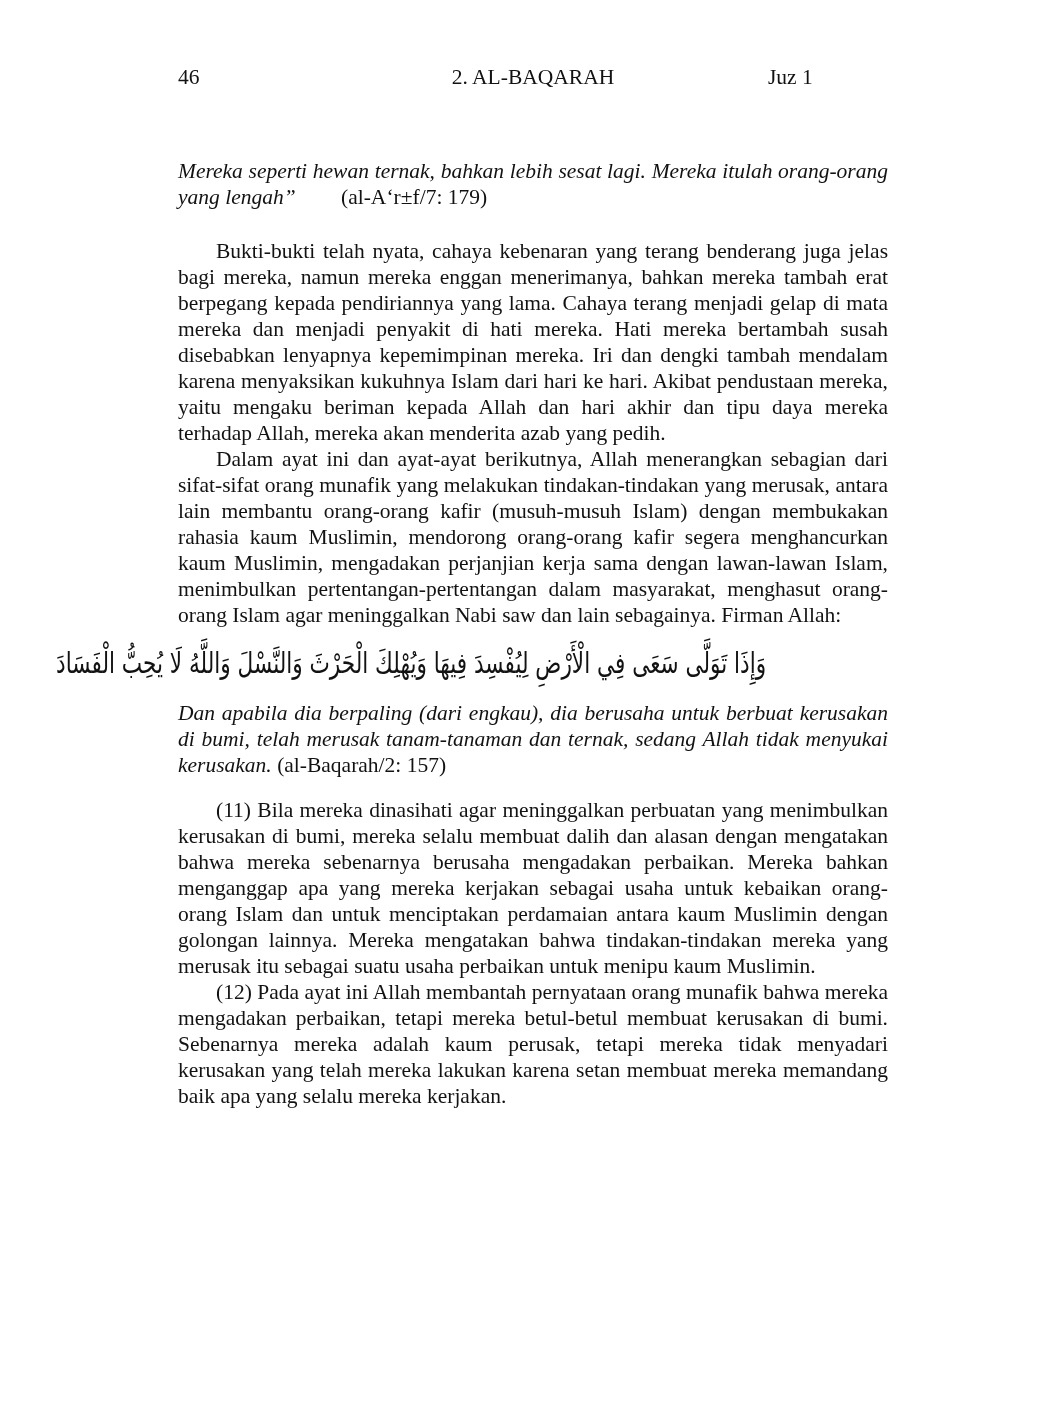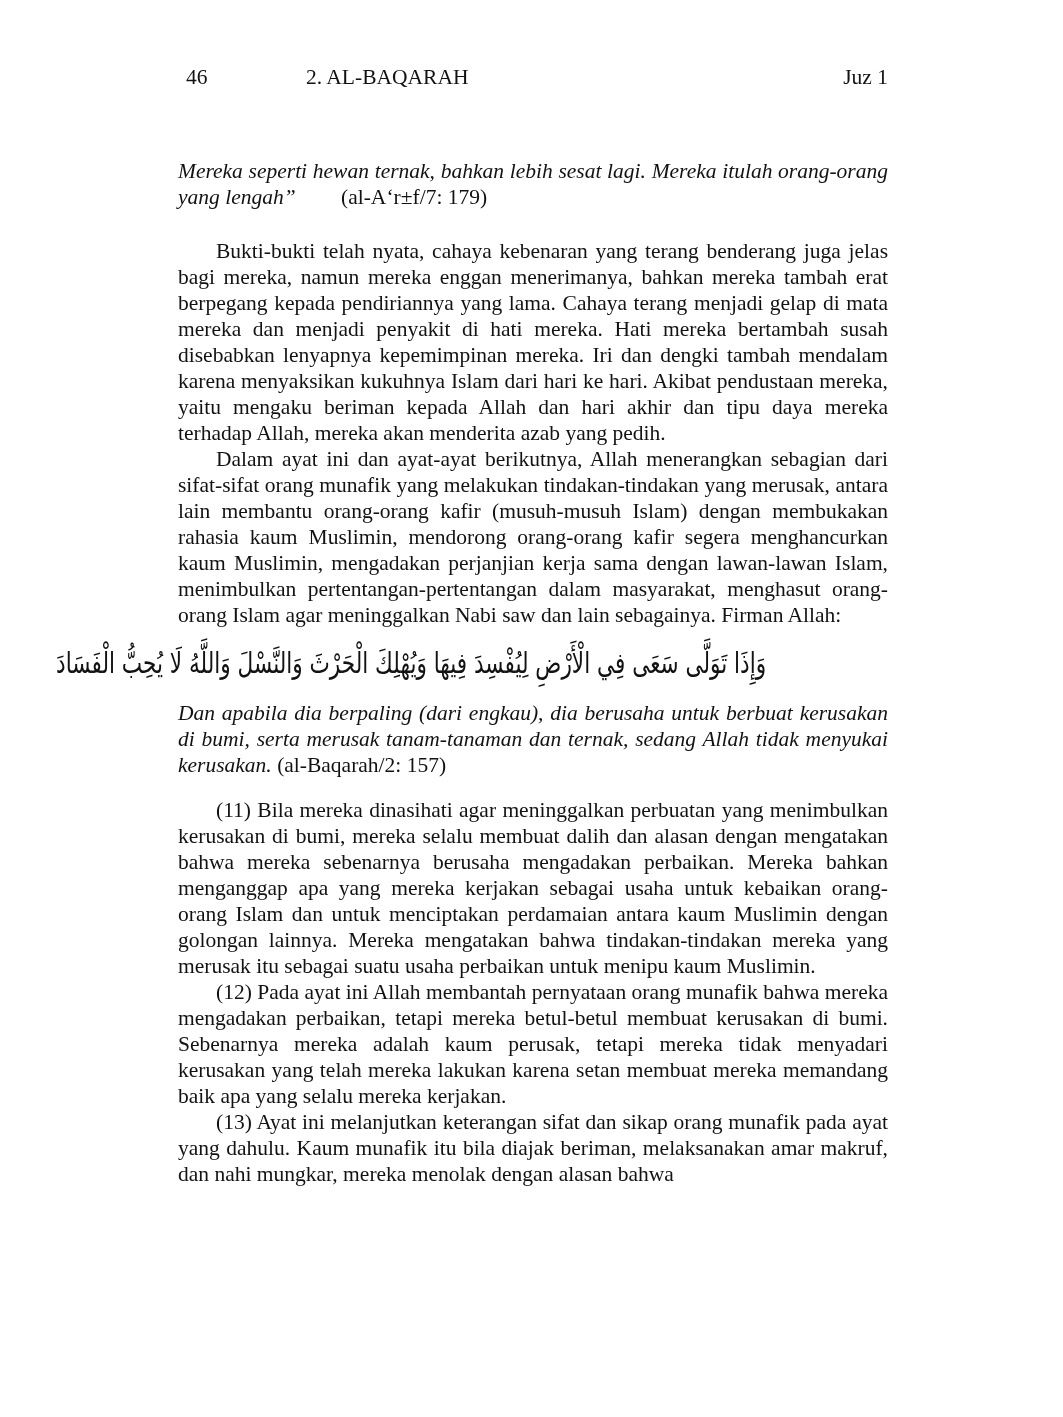--- a/index.html
+++ b/index.html
@@ -17,25 +17,24 @@
     position: relative;
   }
   
   .running-header {
     display: flex;
     justify-content: space-between;
     align-items: baseline;
     font-size: 21.5px;
     line-height: 26px;
     margin-bottom: 68px;
-    margin-left: 8px;
   }
   .running-header .hdr-left  { width: 120px; text-align: left; }
-  .running-header .hdr-mid   { flex: 1; }
-  .running-header .hdr-right { width: 120px; text-align: right; }
+  .running-header .hdr-mid   { flex: 1; text-align: center; }
+  .running-header .hdr-right { width: 120px; text-align: left; }
 
   
   .textblock { font-size: 21.5px; line-height: 26px; text-align: justify; }
   p { text-align: justify; }
   .quote-para {
     font-style: italic;
     margin-bottom: 28px;
   }
   .quote-para .ref { font-style: normal; margin-left: 40px; }
   .body-para { text-indent: 38px; }
@@ -79,24 +78,23 @@
     <p class="quote-para"><span>Mereka seperti hewan ternak, bahkan lebih sesat lagi. Mereka itulah orang-orang yang lengah”</span> <span class="ref">(al-A‘r±f/7: 179)</span></p>
 
     <p class="body-para">Bukti-bukti telah nyata, cahaya kebenaran yang terang benderang juga jelas bagi mereka, namun mereka enggan menerimanya, bahkan mereka tambah erat berpegang kepada pendiriannya yang lama. Cahaya terang menjadi gelap di mata mereka dan menjadi penyakit di hati mereka. Hati mereka bertambah susah disebabkan lenyapnya kepemimpinan mereka. Iri dan dengki tambah mendalam karena menyaksikan kukuhnya Islam dari hari ke hari. Akibat pendustaan mereka, yaitu mengaku beriman kepada Allah dan hari akhir dan tipu daya mereka terhadap Allah, mereka akan menderita azab yang pedih.</p>
 
     <p class="body-para">Dalam ayat ini dan ayat-ayat berikutnya, Allah menerangkan sebagian dari sifat-sifat orang munafik yang melakukan tindakan-tindakan yang merusak, antara lain membantu orang-orang kafir (musuh-musuh Islam) dengan membukakan rahasia kaum Muslimin, mendorong orang-orang kafir segera menghancurkan kaum Muslimin, mengadakan perjanjian kerja sama dengan lawan-lawan Islam, menimbulkan pertentangan-pertentangan dalam masyarakat, menghasut orang-orang Islam agar meninggalkan Nabi saw dan lain sebagainya. Firman Allah:</p>
 
     <div class="arabic-line">
       <span class="fit" style="transform: scaleX(0.744101);">وَإِذَا تَوَلَّى سَعَى فِي الْأَرْضِ لِيُفْسِدَ فِيهَا وَيُهْلِكَ الْحَرْثَ وَالنَّسْلَ وَاللَّهُ لَا يُحِبُّ الْفَسَادَ</span>
     </div>
 
-    <p class="translation-para"><span>Dan apabila dia berpaling (dari engkau), dia berusaha untuk berbuat kerusakan di bumi, serta merusak tanam-tanaman dan ternak, sedang Allah tidak menyukai kerusakan.</span> <span class="ref">(al-Baqarah/2: 157)</span></p>
+    <p class="translation-para"><span>Dan apabila dia berpaling (dari engkau), dia berusaha untuk berbuat kerusakan di bumi, telah merusak tanam-tanaman dan ternak, sedang Allah tidak menyukai kerusakan.</span> <span class="ref">(al-Baqarah/2: 157)</span></p>
 
     <div class="commentary-group">
       <p class="body-para">(11) Bila mereka dinasihati agar meninggalkan perbuatan yang menimbulkan kerusakan di bumi, mereka selalu membuat dalih dan alasan dengan mengatakan bahwa mereka sebenarnya berusaha mengadakan perbaikan. Mereka bahkan menganggap apa yang mereka kerjakan sebagai usaha untuk kebaikan orang-orang Islam dan untuk menciptakan perdamaian antara kaum Muslimin dengan golongan lainnya. Mereka mengatakan bahwa tindakan-tindakan mereka yang merusak itu sebagai suatu usaha perbaikan untuk menipu kaum Muslimin.</p>
 
       <p class="body-para">(12) Pada ayat ini Allah membantah pernyataan orang munafik bahwa mereka mengadakan perbaikan, tetapi mereka betul-betul membuat kerusakan di bumi. Sebenarnya mereka adalah kaum perusak, tetapi mereka tidak menyadari kerusakan yang telah mereka lakukan karena setan membuat mereka memandang baik apa yang selalu mereka kerjakan.</p>
 
-      <p class="body-para">(13) Ayat ini melanjutkan keterangan sifat dan sikap orang munafik pada ayat yang dahulu. Kaum munafik itu bila diajak beriman, melaksanakan amar makruf, dan nahi mungkar, mereka menolak dengan alasan bahwa</p>
     </div>
 
   </div>
 </div>
 
 </body></html>

